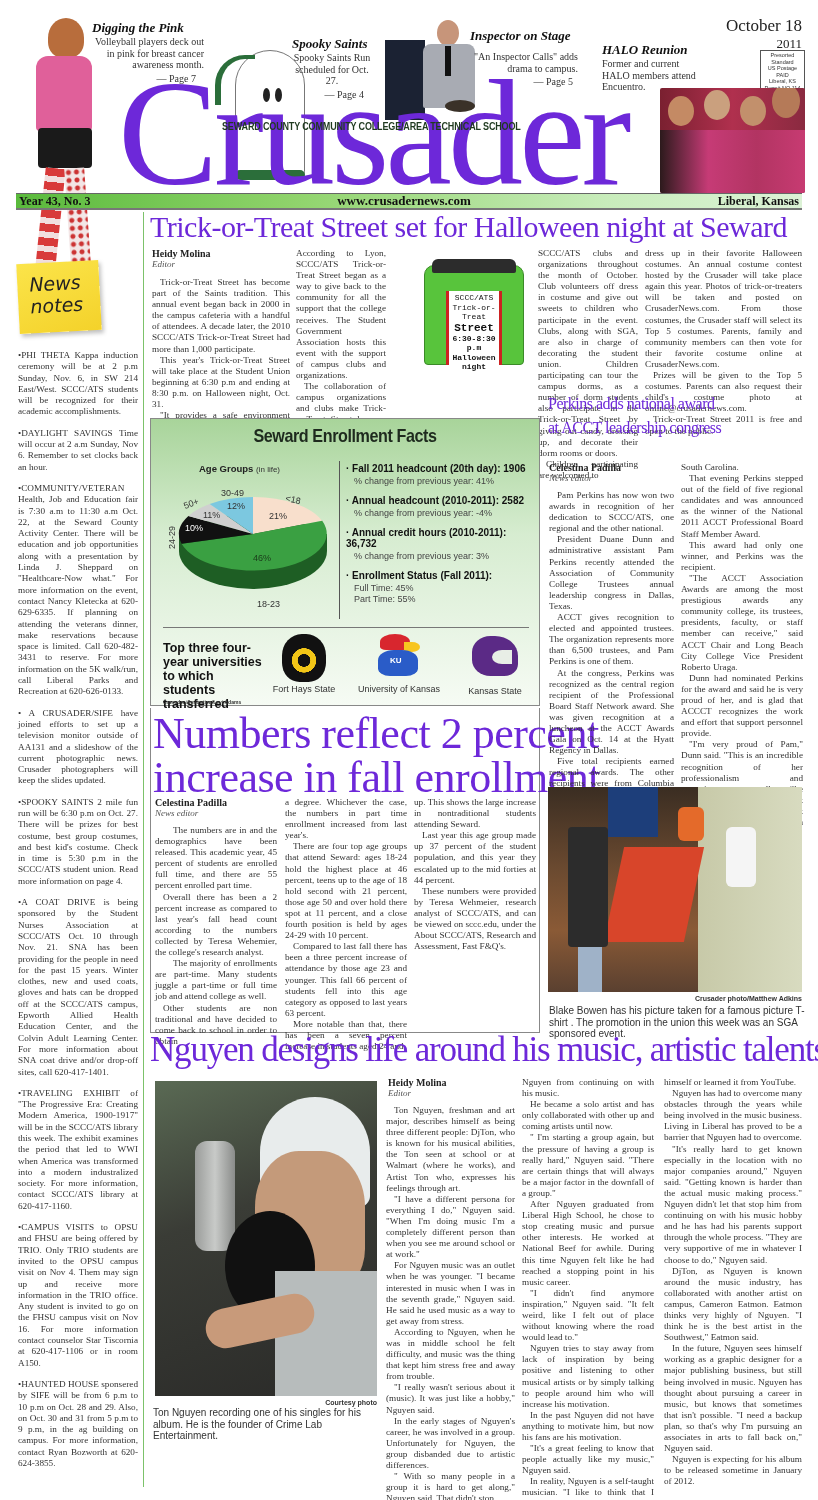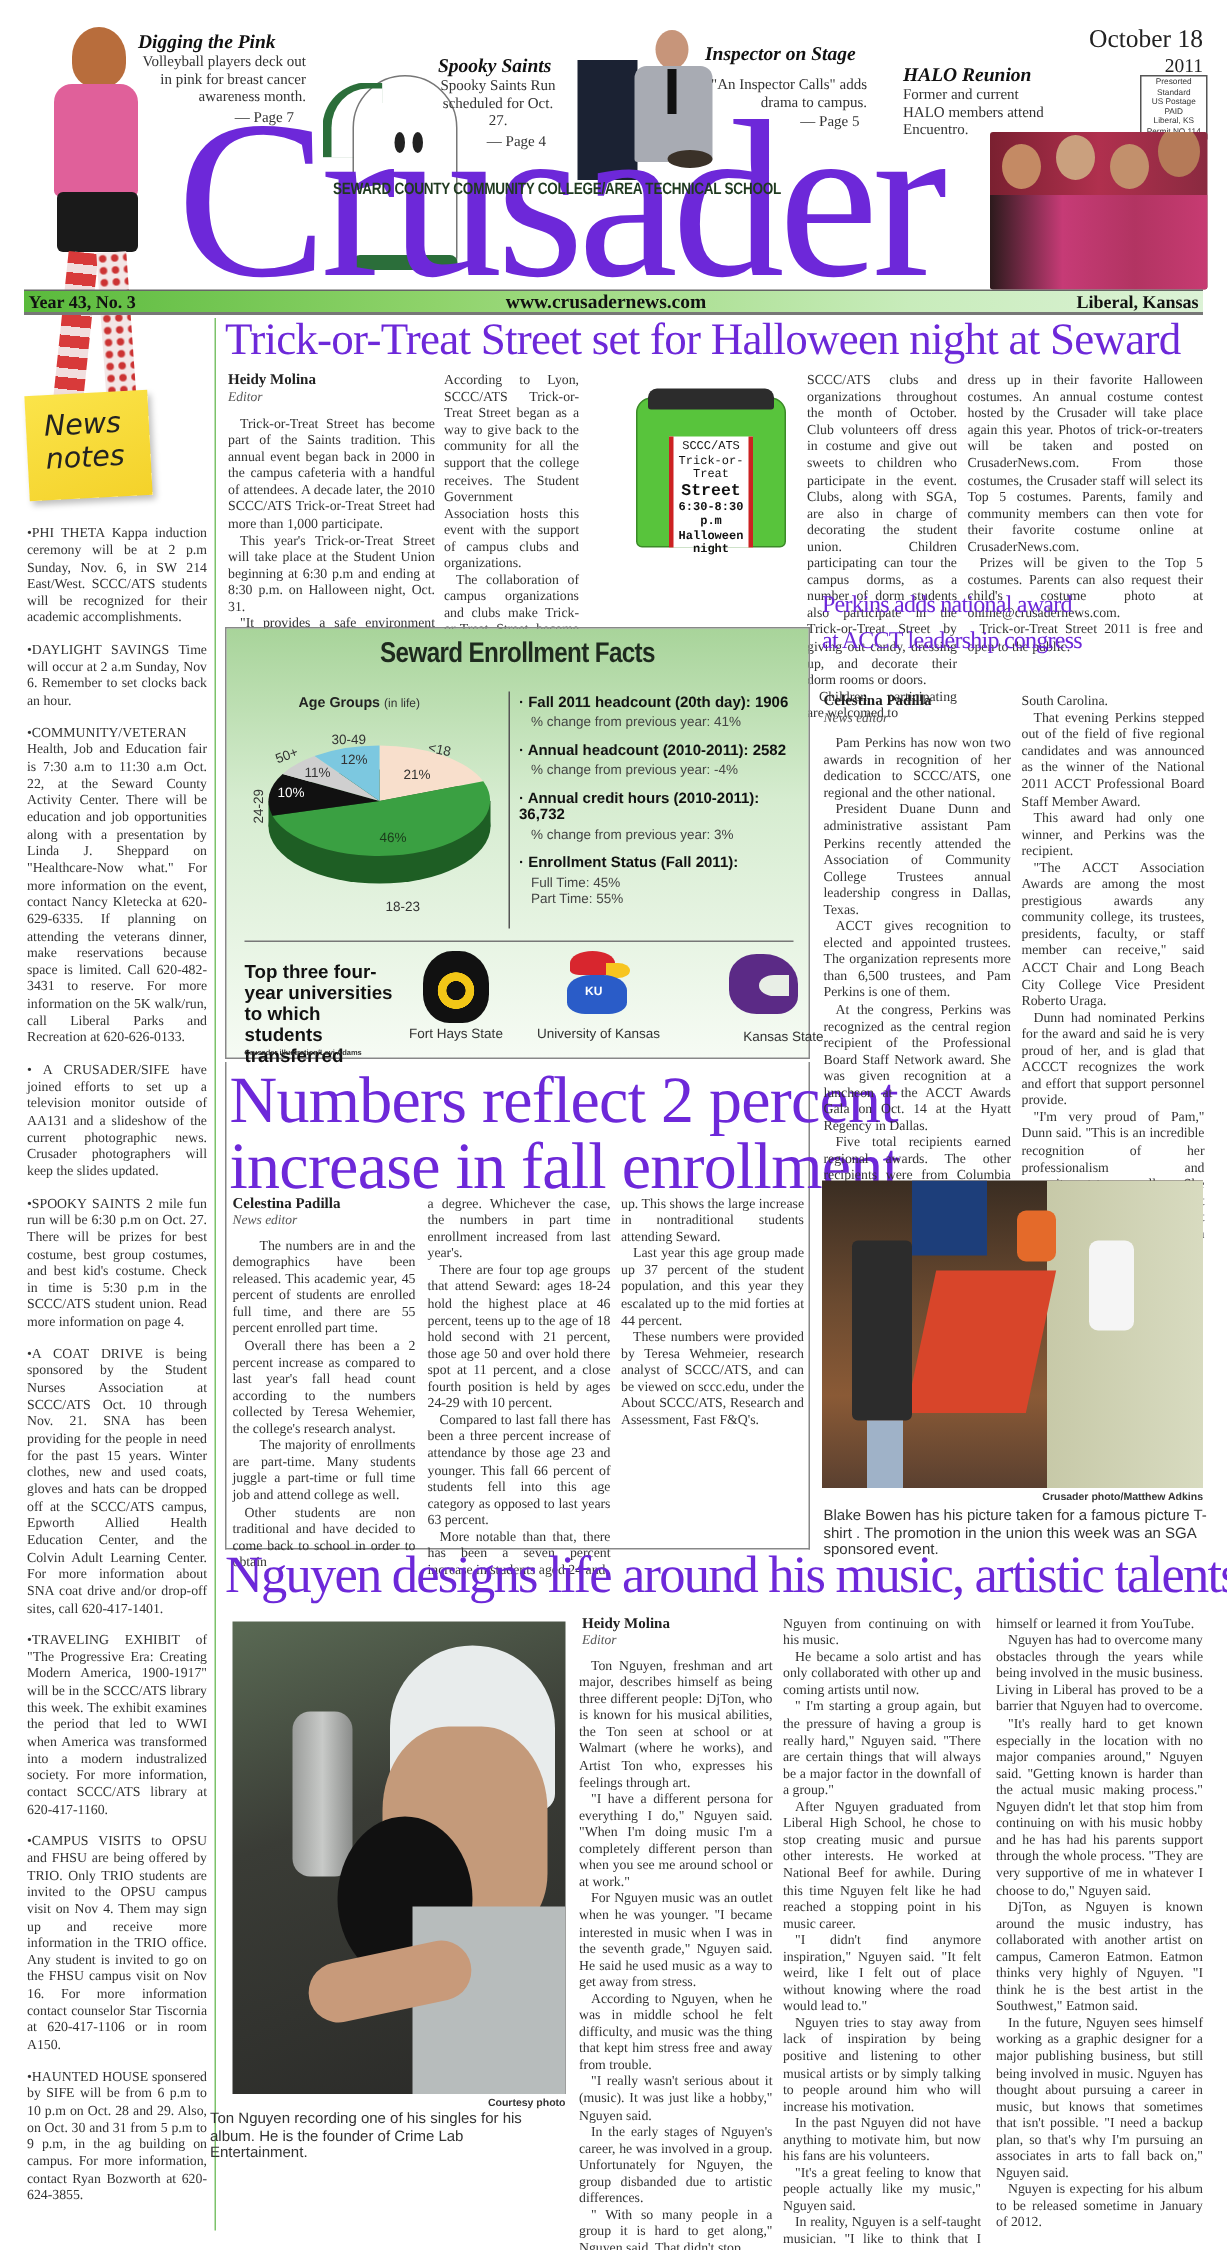--- a/index.html
+++ b/index.html
@@ -215,21 +215,21 @@
   </div>
   <div class="abs" style="left:198px;top:215px;width:100px;text-align:center">
     <div style="width:46px;height:46px;margin:0 auto;position:relative">
       <div class="abs" style="left:4px;top:0;width:30px;height:16px;background:#d8262e;border-radius:50% 50% 20% 20%"></div>
       <div class="abs" style="left:28px;top:8px;width:16px;height:10px;background:#f7c520;border-radius:0 60% 60% 0"></div>
       <div class="abs" style="left:2px;top:16px;width:40px;height:26px;background:#2a5cc8;border-radius:40% 40% 30% 30%"></div>
       <div class="abs" style="left:14px;top:22px;font-size:8px;color:#fff;font-weight:bold">KU</div>
     </div>
     <div style="font-size:9px;color:#333;margin-top:4px">University of Kansas</div>
   </div>
-  <div class="abs" style="left:318px;top:215px;width:80px;text-align:right">
+  <div class="abs" style="left:304px;top:215px;width:80px;text-align:center">
     <div style="width:46px;height:44px;margin:2px auto 0;position:relative">
       <div class="abs" style="left:0;top:0;width:46px;height:40px;background:#5b2a86;border-radius:40% 50% 30% 40%"></div>
       <div class="abs" style="left:20px;top:14px;width:20px;height:14px;background:#e8eee6;border-radius:50% 0 0 50%"></div>
     </div>
     <div style="font-size:9px;color:#333;margin-top:6px">Kansas State</div>
   </div>
 </div>
 
 <div class="abs" style="left:150px;top:708px;width:390px;height:325px;border:1px solid #888;border-top:none;"></div>
 <div class="abs" style="left:155px;top:712px;width:1px;height:0"></div>
@@ -298,21 +298,21 @@
 <h1 class="abs hl" style="left:150px;top:1032px;font-size:35px;white-space:nowrap;letter-spacing:-1.2px">Nguyen designs life around his music, artistic talents</h1>
 <div class="abs photo" style="left:155px;top:1081px;width:222px;height:315px;background:linear-gradient(160deg,#5a6a54 0%,#3a3c36 40%,#2a2a28 100%)">
   <div class="abs" style="left:105px;top:16px;width:110px;height:110px;background:#e8ecec;border-radius:50% 50% 10% 10%"></div>
   <div class="abs" style="left:100px;top:70px;width:110px;height:140px;background:#c49a7a;border-radius:40% 40% 30% 30%"></div>
   <div class="abs" style="left:40px;top:60px;width:40px;height:110px;background:linear-gradient(90deg,#9a9c9a,#c8cac8,#8a8c8a);border-radius:12px"></div>
   <div class="abs" style="left:70px;top:130px;width:90px;height:110px;border-radius:50%;background:#111"></div>
   <div class="abs" style="left:120px;top:190px;width:102px;height:125px;background:#b7bcbc"></div>
   <div class="abs" style="left:50px;top:220px;width:110px;height:40px;background:#c89a7a;border-radius:20px;transform:rotate(-12deg)"></div>
 </div>
 <div class="abs credit" style="left:155px;top:1399px;width:222px;">Courtesy photo</div>
-<div class="abs caption" style="left:140px;top:1407px;width:222px;">Ton Nguyen recording one of his singles for his album.  He is the founder of Crime Lab Entertainment.</div>
+<div class="abs caption" style="left:153px;top:1407px;width:222px;">Ton Nguyen recording one of his singles for his album.  He is the founder of Crime Lab Entertainment.</div>
 
 <div class="abs" style="left:388px;top:1077px;">
   <div class="byline">Heidy Molina</div>
   <div class="role">Editor</div>
 </div>
 <div class="abs col" style="left:386px;top:1105px;width:129px;">
   <p>Ton Nguyen, freshman and art major, describes himself as being three different people: DjTon, who is known for his musical abilities, the Ton seen at school or at Walmart (where he works), and Artist Ton who, expresses his feelings through art.</p>
   <p>"I have a different persona for everything I do," Nguyen said. "When I'm doing music I'm a completely different person than when you see me around school or at work."</p>
   <p>For Nguyen music was an outlet when he was younger. "I became interested in music when I was in the seventh grade," Nguyen said. He said he used music as a way to get away from stress.</p>
   <p>According to Nguyen, when he was in middle school he felt difficulty, and music was the thing that kept him stress free and away from trouble.</p>
@@ -320,21 +320,21 @@
   <p>In the early stages of Nguyen's career, he was involved in a group. Unfortunately for Nguyen, the group disbanded due to artistic differences.</p>
   <p>" With so many people in a group it is hard to get along," Nguyen said. That didn't stop</p>
 </div>
 <div class="abs col" style="left:522px;top:1077px;width:132px;">
   <p style="text-indent:0">Nguyen from continuing on with his music.</p>
   <p>He became a solo artist and has only collaborated with other up and coming artists until now.</p>
   <p>" I'm starting a group again, but the pressure of having a group is really hard," Nguyen said. "There are certain things that will always be a major factor in the downfall of a group."</p>
   <p>After Nguyen graduated from Liberal High School, he chose to stop creating music and pursue other interests. He worked at National Beef for awhile. During this time Nguyen felt like he had reached a stopping point in his music career.</p>
   <p>"I didn't find anymore inspiration," Nguyen said. "It felt weird, like I felt out of place without knowing where the road would lead to."</p>
   <p>Nguyen tries to stay away from lack of inspiration by being positive and listening to other musical artists or by simply talking to people around him who will increase his motivation.</p>
-  <p>In the past Nguyen did not have anything to motivate him, but now his fans are his volunteers.</p>
+  <p>In the past Nguyen did not have anything to motivate him, but now his fans are his motivation.</p>
   <p>"It's a great feeling to know that people actually like my music," Nguyen said.</p>
   <p>In reality, Nguyen is a self-taught musician. "I like to think that I have an ear for music," Nguyen said.</p>
 
 </div>
 <div class="abs col" style="left:664px;top:1077px;width:138px;">
   <p style="text-indent:0">himself or learned it from YouTube.</p>
   <p>Nguyen has had to overcome many obstacles through the years while being involved in the music business. Living in Liberal has proved to be a barrier that Nguyen had to overcome.</p>
   <p>"It's really hard to get known especially in the location with no major companies around," Nguyen said. "Getting known is harder than the actual music making process." Nguyen didn't let that stop him from continuing on with his music hobby and he has had his parents support through the whole process. "They are very supportive of me in whatever I choose to do," Nguyen said.</p>
   <p>DjTon, as Nguyen is known around the music industry, has collaborated with another artist on campus, Cameron Eatmon. Eatmon thinks very highly of Nguyen. "I think he is the best artist in the Southwest," Eatmon said.</p>
   <p>In the future, Nguyen sees himself working as a graphic designer for a major publishing business, but still being involved in music. Nguyen has thought about pursuing a career in music, but knows that sometimes that isn't possible. "I need a backup plan, so that's why I'm pursuing an associates in arts to fall back on," Nguyen said.</p>

